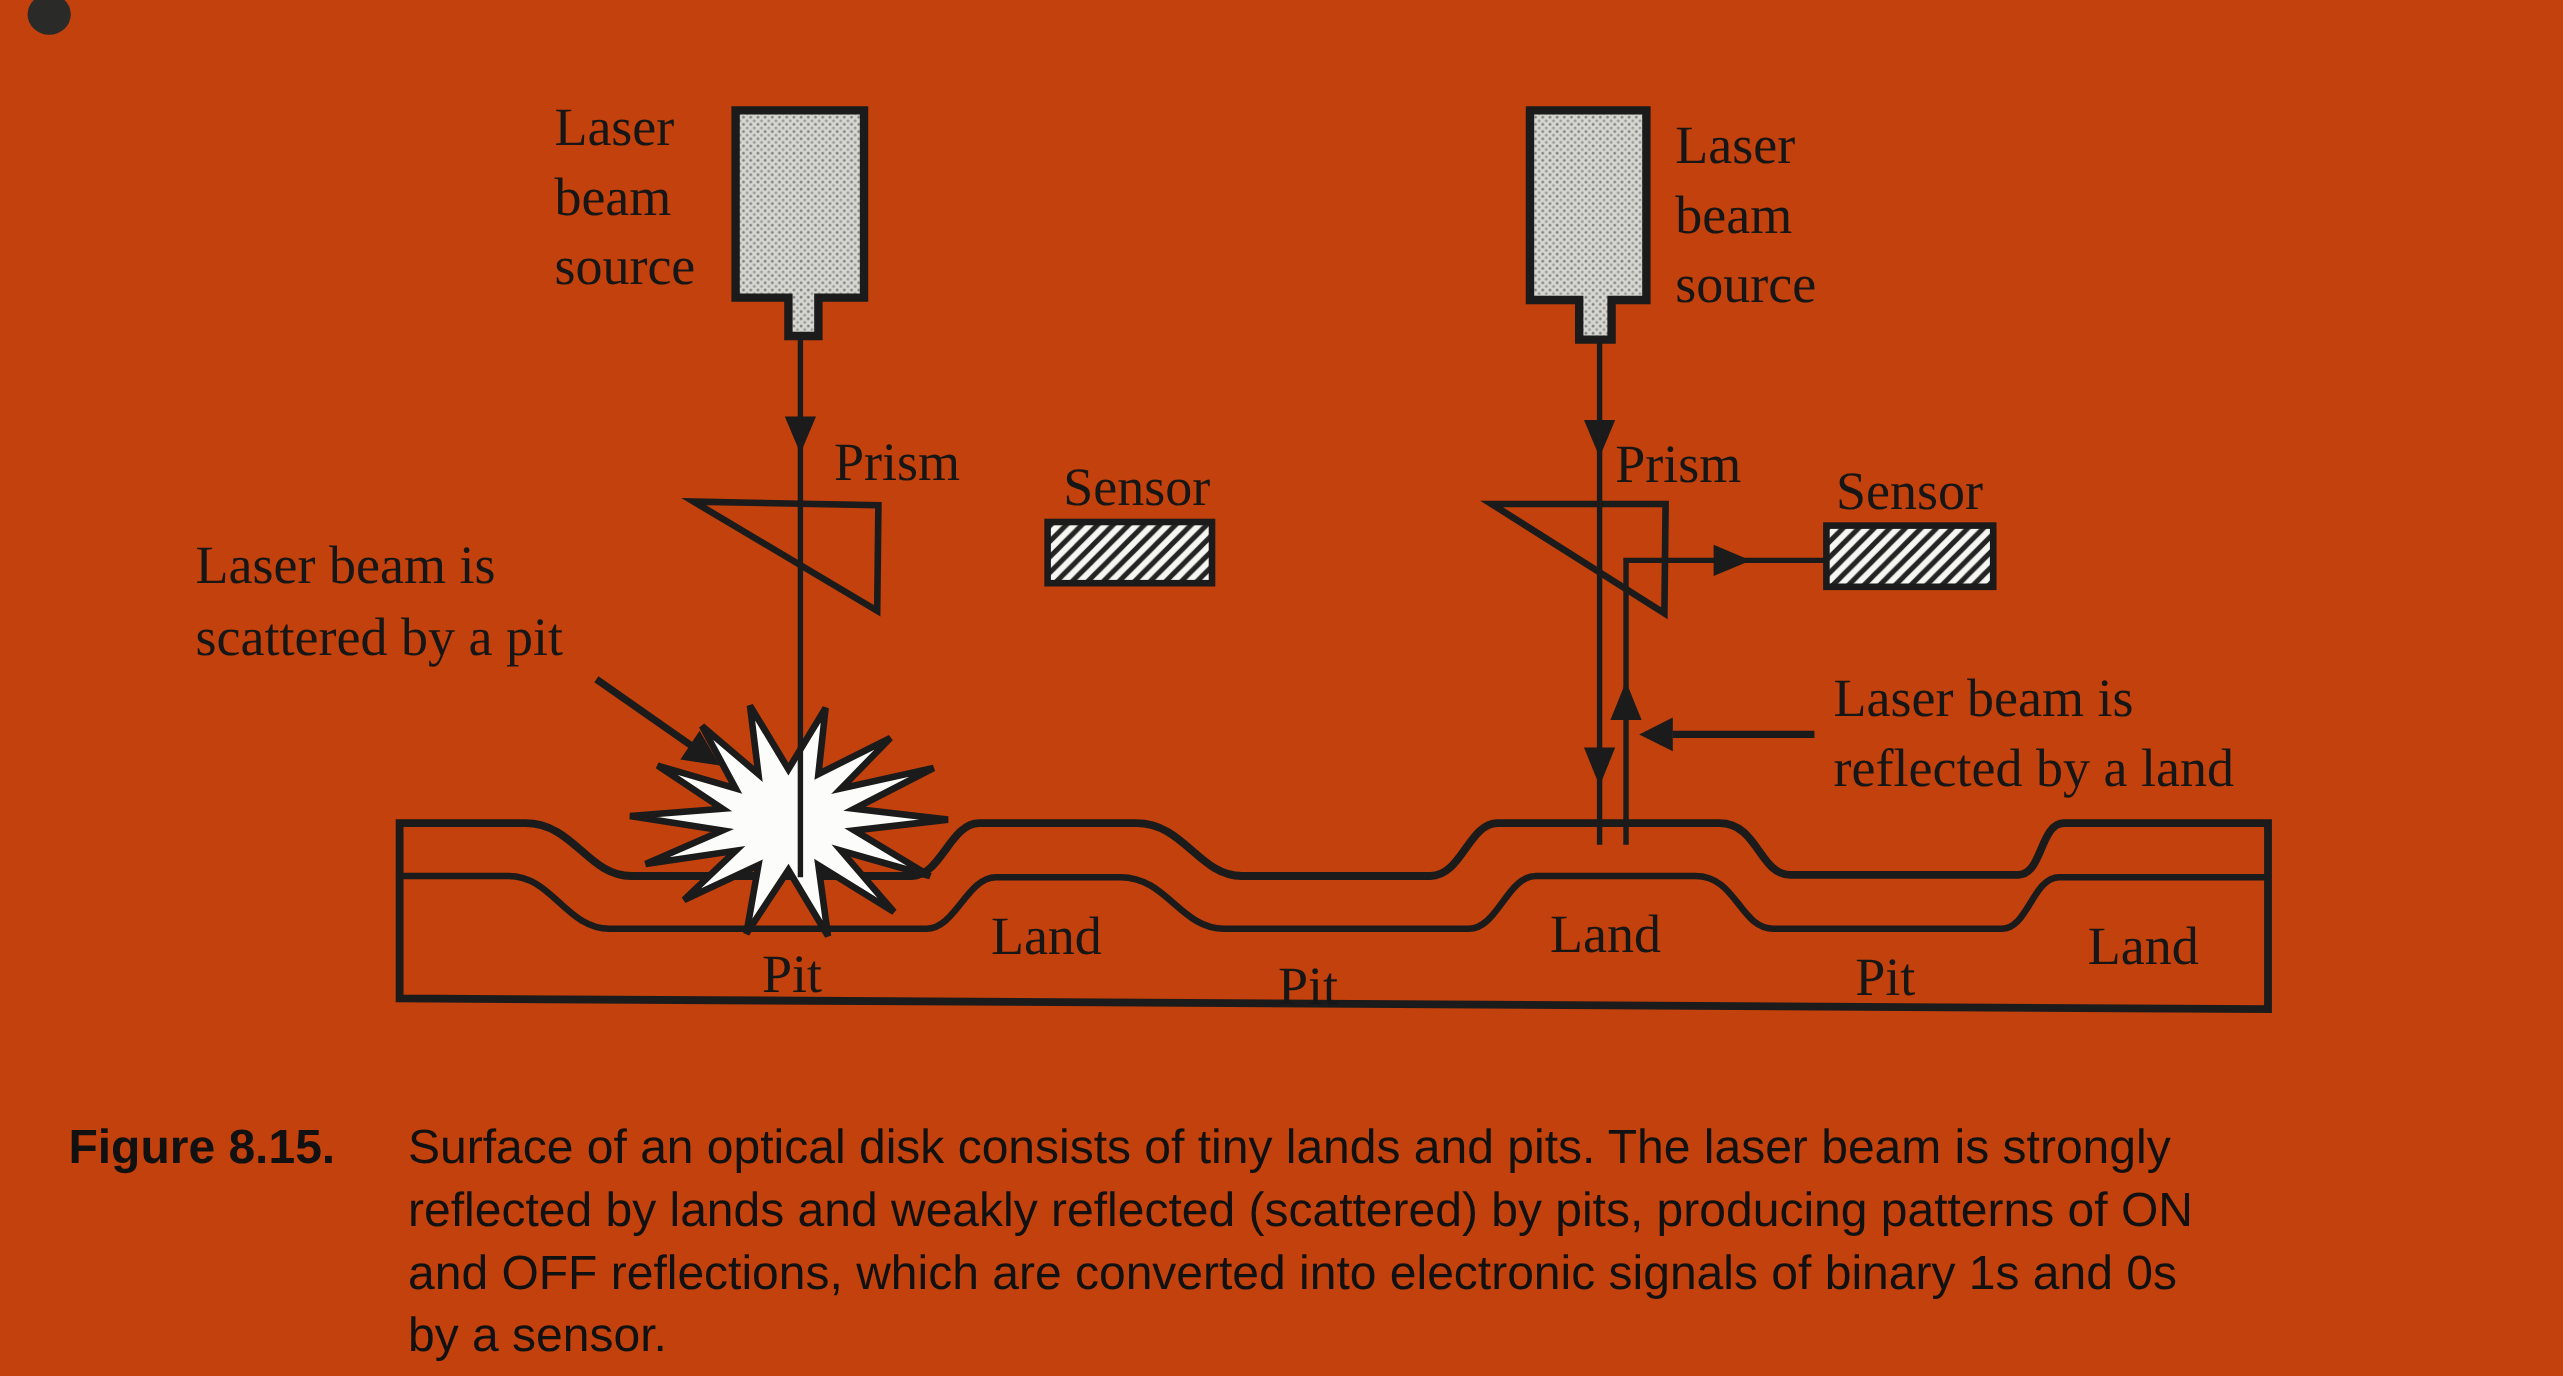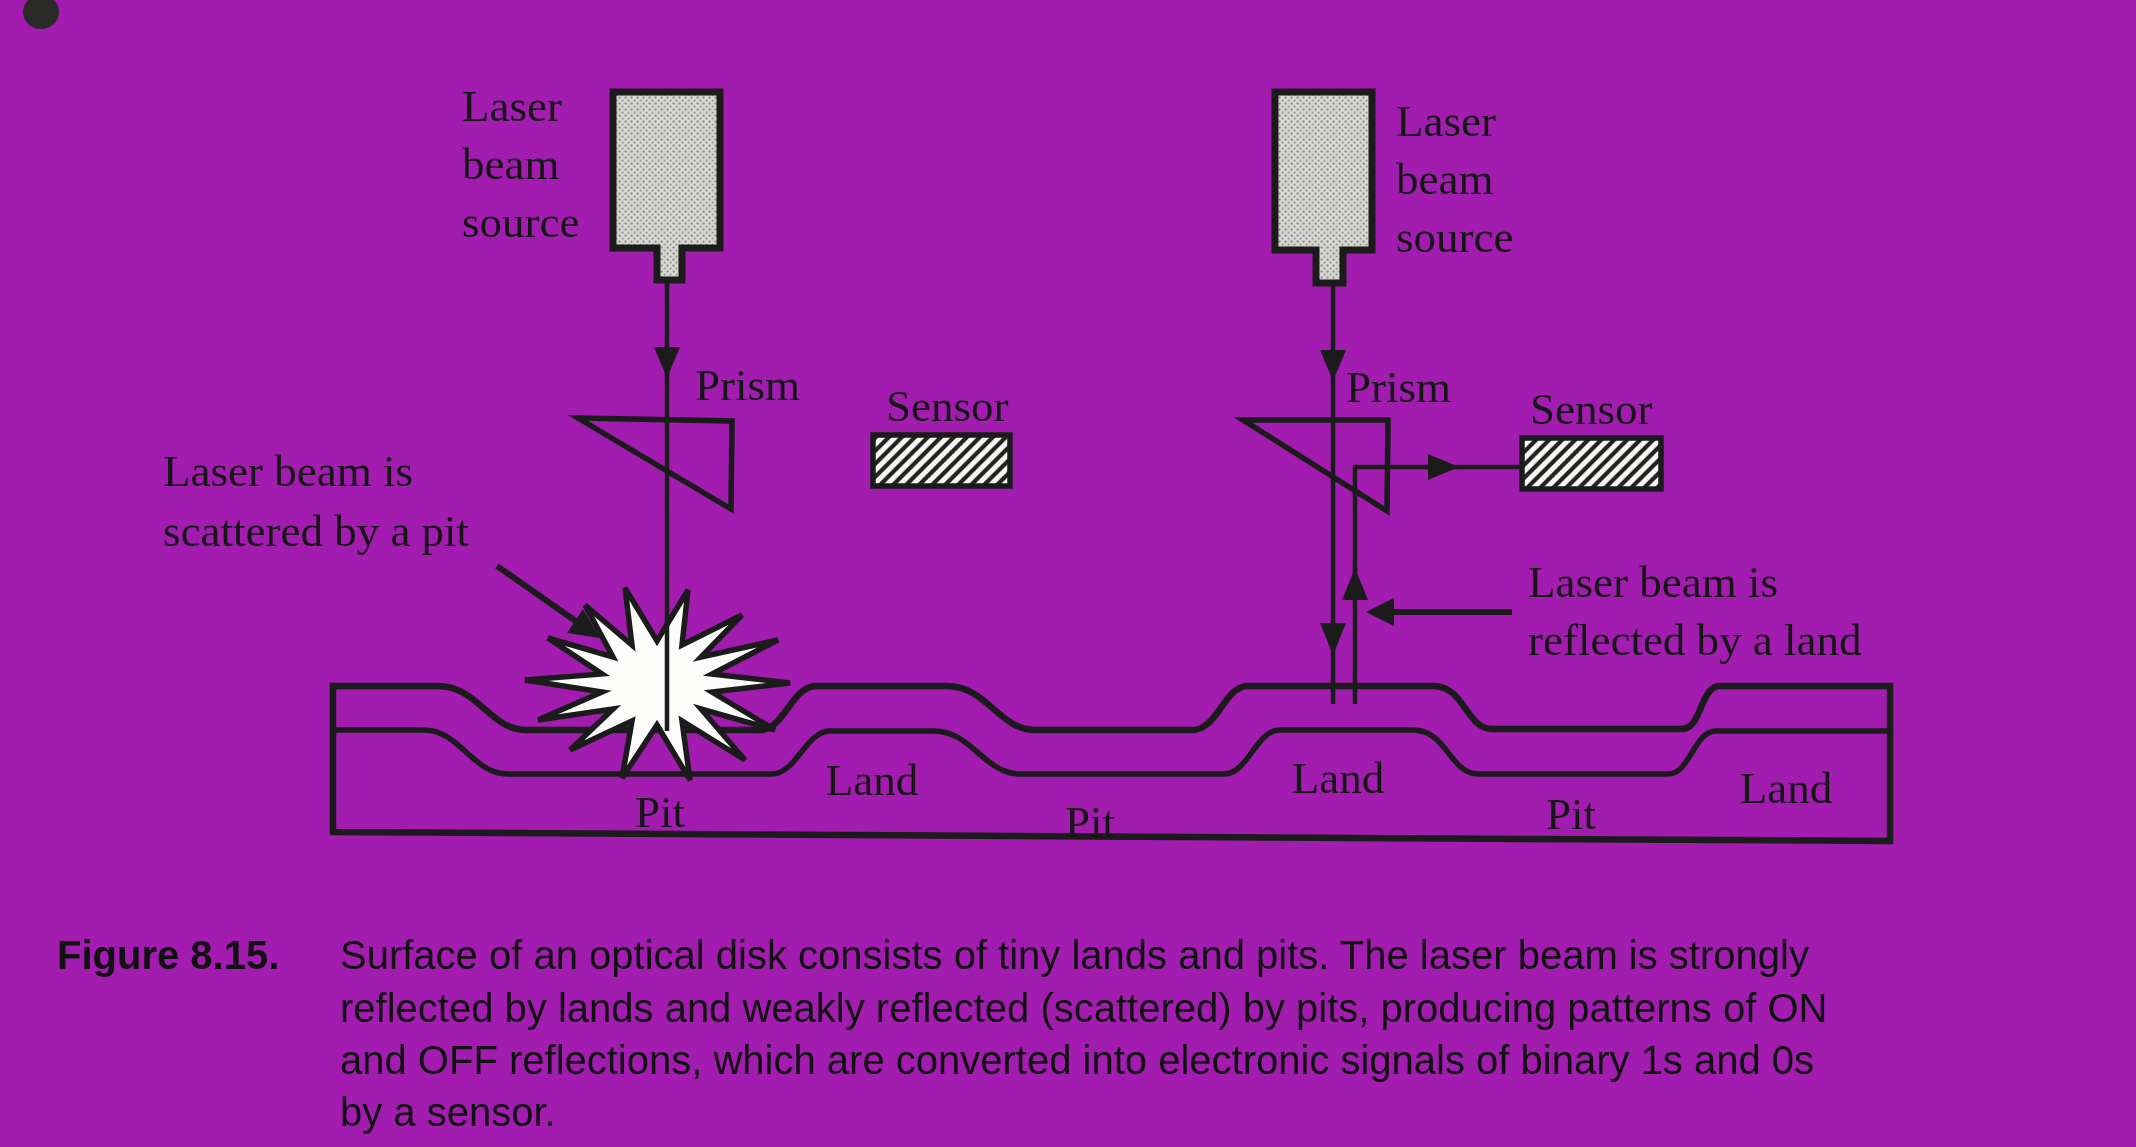--- a/index.html
+++ b/index.html
@@ -1,19 +1,19 @@
 <!DOCTYPE html>
 <html><head>
 <meta charset="utf-8">
 <style>
   html,body{margin:0;padding:0;background:#e8e8e6;}
   .page{
     position:relative;
     width:2136px;height:1147px;
-    background:#a21caf;
+    background:#c2410c;
     overflow:hidden;
     font-family:"Liberation Serif", serif;
   }
   svg{display:block;}
   .lbl{
     font-family:"Liberation Serif", serif;
     font-size:45px;
     fill:#161616;
   }
   .cap{

